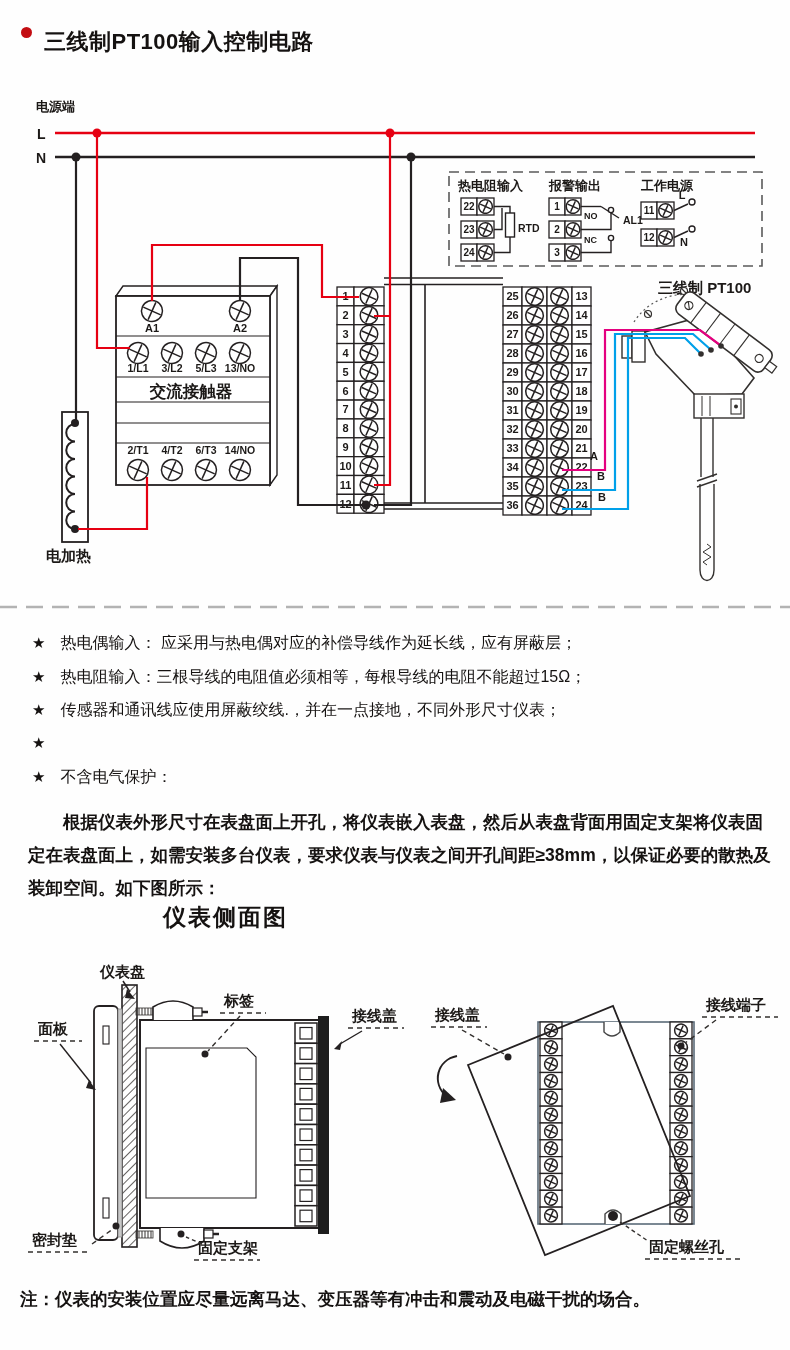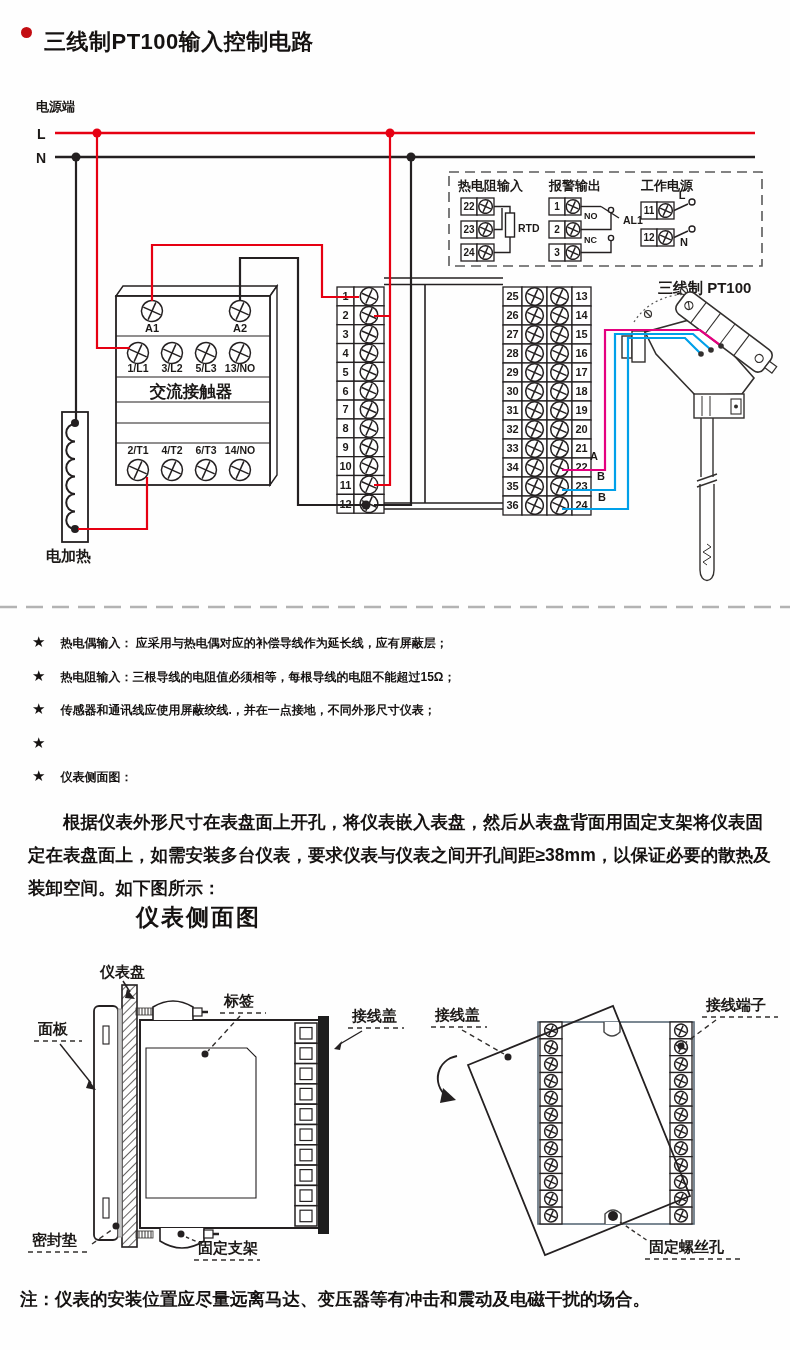--- a/index.html
+++ b/index.html
@@ -9,23 +9,23 @@
 svg.art{position:absolute;top:0;left:0}
 svg text{font-family:"Liberation Sans",sans-serif;font-weight:bold;fill:#1c1917}
 .abs{position:absolute}
 .title-row{display:flex;gap:12px}
 .dot{width:11px;height:11px;border-radius:50%;background:#c30d12;flex:0 0 auto}
 h1{font-size:22px;font-weight:bold;letter-spacing:.5px;color:#151211}
 .subtitle{font-size:17.5px;font-weight:bold}
 .notes{display:flex;flex-direction:column}
 .note-row{display:flex;align-items:baseline;height:33.5px}
 .star{font-size:15px;margin-right:15px;flex:0 0 auto}
-.note-text{font-size:12px;font-weight:bold}
+.note-text{font-size:16px;font-weight:normal}
 .para{font-size:17.5px;font-weight:bold;line-height:33px;text-indent:2em}
-.heading{font-family:"DejaVu Serif","Liberation Serif",serif;font-size:23px;font-weight:bold;letter-spacing:2px;text-align:left}
+.heading{font-family:"DejaVu Serif","Liberation Serif",serif;font-size:23px;font-weight:bold;letter-spacing:2px;text-align:right}
 .footnote{font-size:17.5px;font-weight:bold}
 </style>
 </head>
 <body>
 
 <div class="page">
 
 <svg class="art" width="790" height="1350" viewBox="0 0 790 1350">
   <defs>
     <pattern id="hatch" patternUnits="userSpaceOnUse" width="6" height="6" patternTransform="rotate(45)">
@@ -841,21 +841,21 @@
       </div>
   <div class="note-row">
         <span class="star">★</span>
         <span class="note-text">传感器和通讯线应使用屏蔽绞线.，并在一点接地，不同外形尺寸仪表；</span>
       </div>
   <div class="note-row">
         <span class="star">★</span>
       </div>
   <div class="note-row">
         <span class="star">★</span>
-        <span class="note-text">仪表侧面图：</span>
+        <span class="note-text">不含电气保护：</span>
       </div>
 </div>
 
 <div class="abs para" style="top:806px;left:28px;width:744px">根据仪表外形尺寸在表盘面上开孔，将仪表嵌入表盘，然后从表盘背面用固定支架将仪表固定在表盘面上，如需安装多台仪表，要求仪表与仪表之间开孔间距≥38mm，以保证必要的散热及装卸空间。如下图所示：</div>
 
 <div class="abs heading" style="top:902px;left:136px;width:152px">仪表侧面图</div>
 
 <div class="abs footnote" style="top:1287px;left:20px;width:750px">注：仪表的安装位置应尽量远离马达、变压器等有冲击和震动及电磁干扰的场合。</div>
 
 </div>

